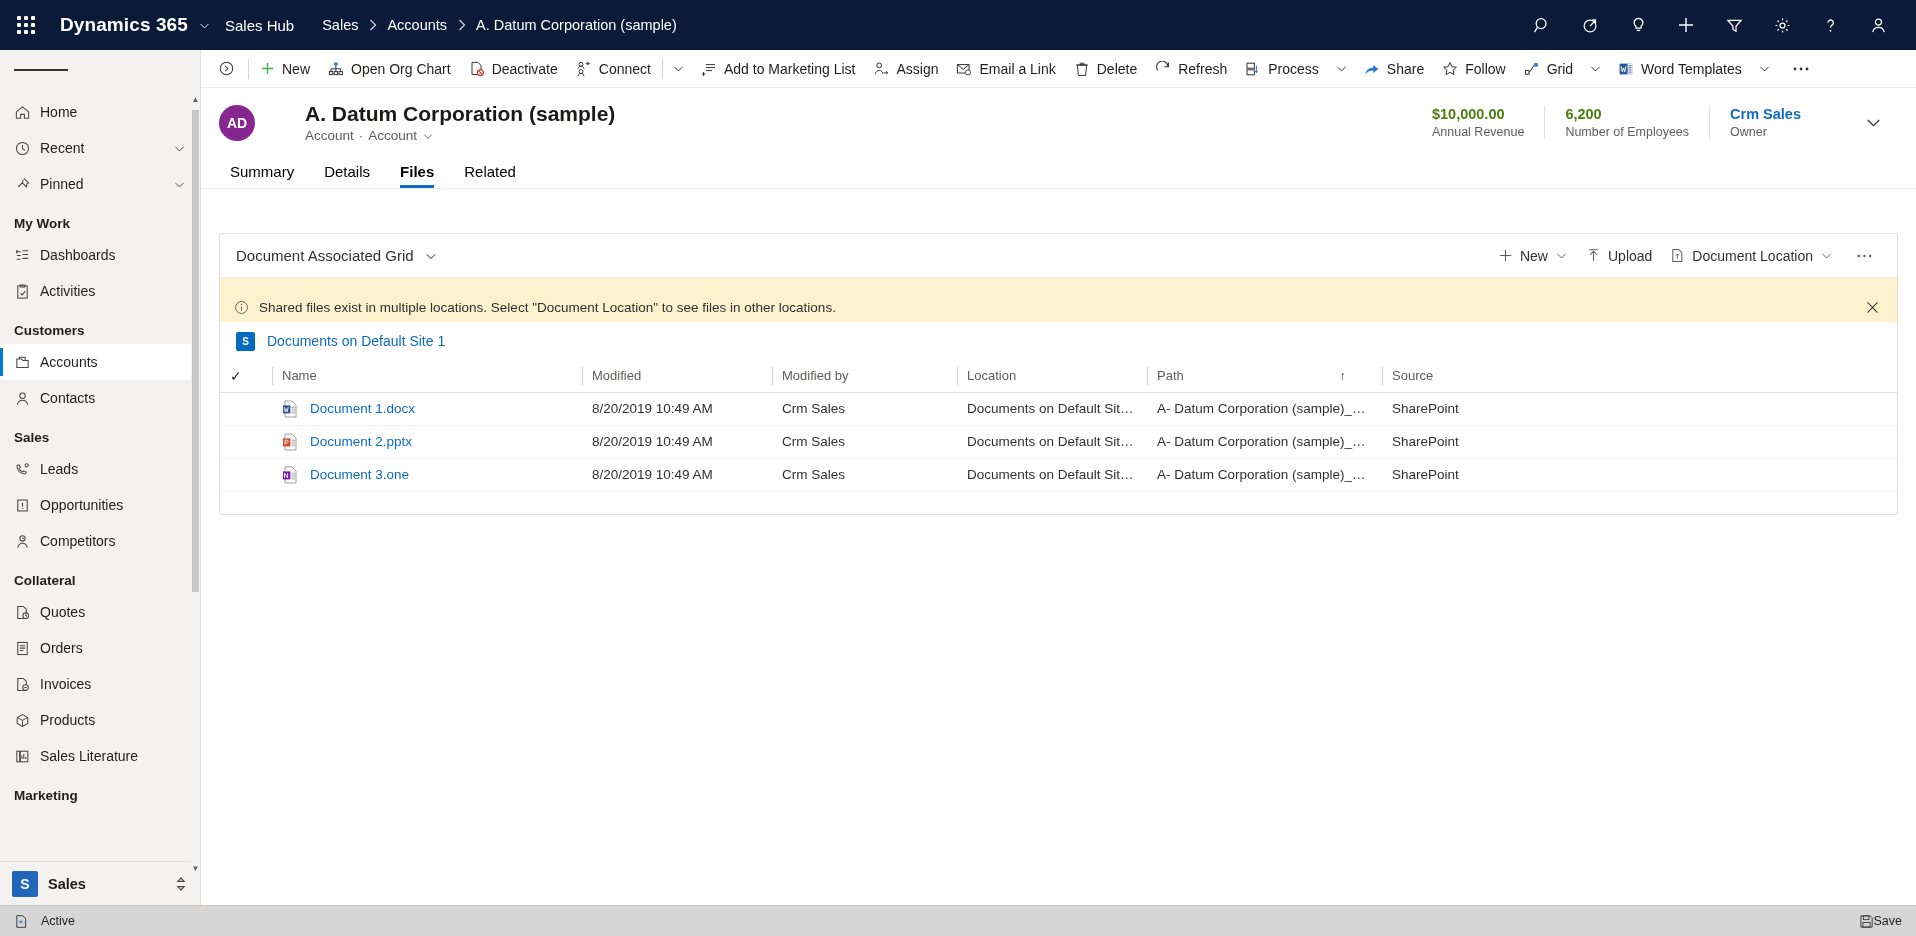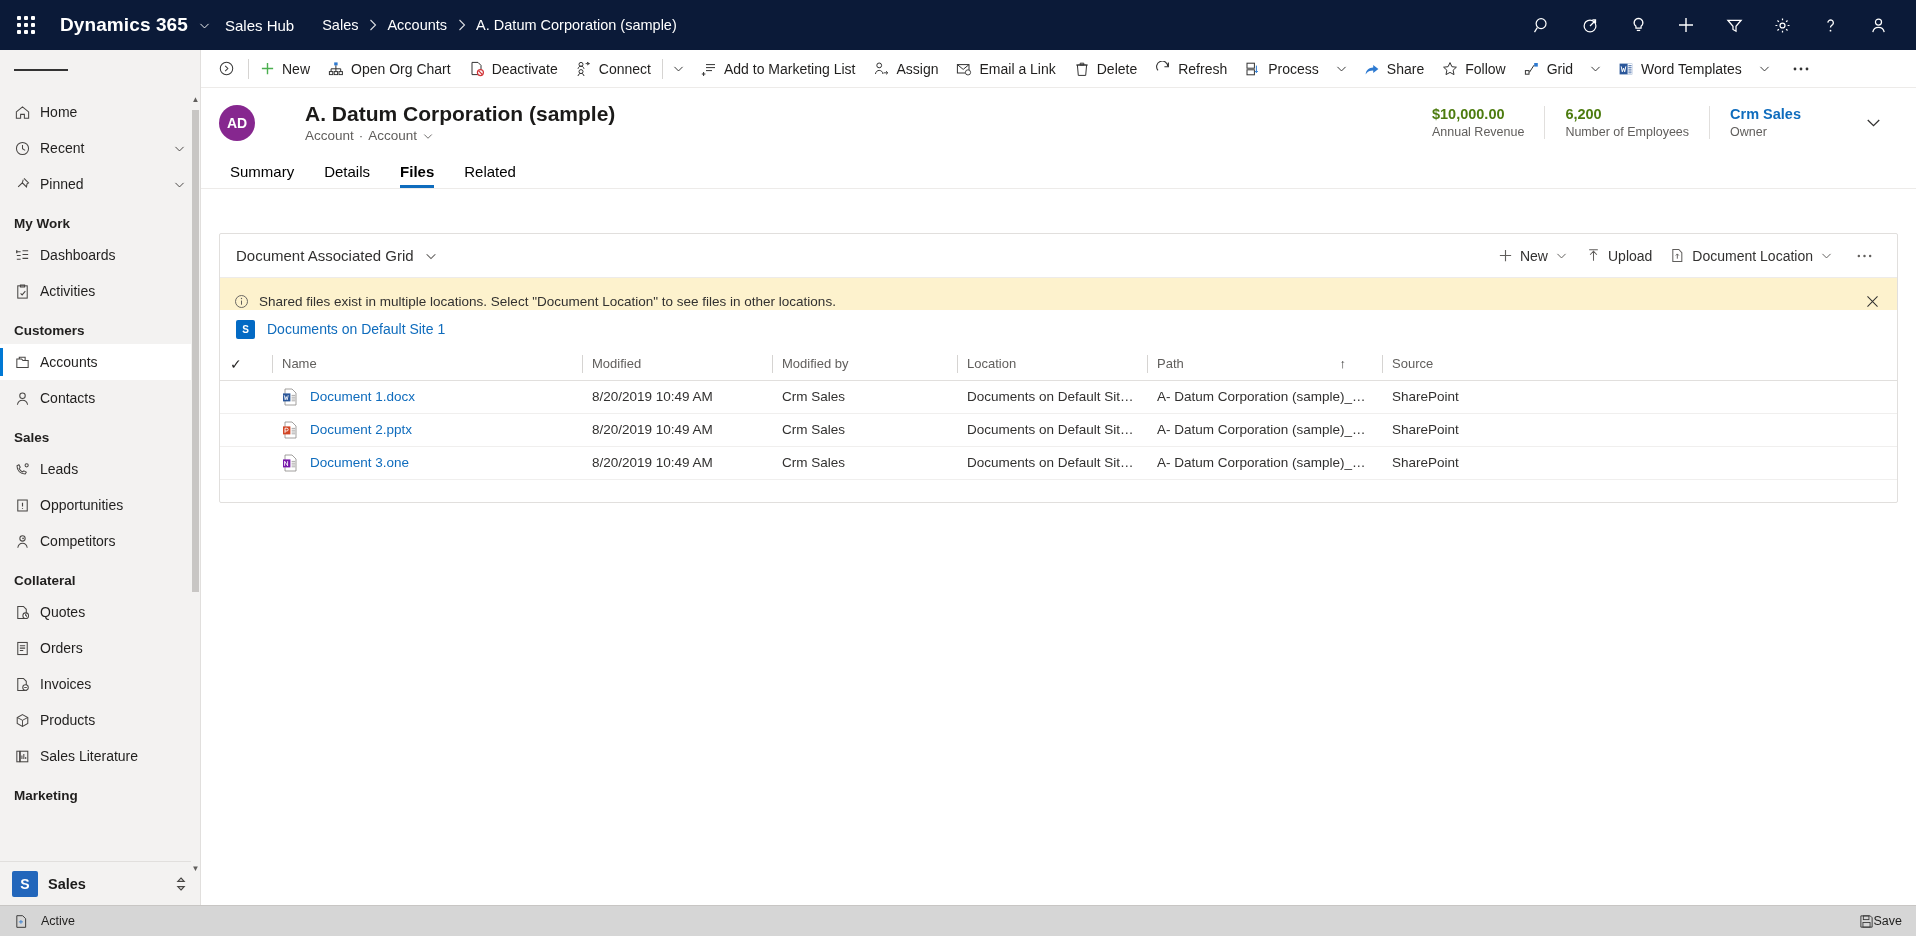--- a/index.html
+++ b/index.html
@@ -152,21 +152,21 @@
   .panelhdr .tcaret { padding: 0 10px; display: flex; align-items: center; cursor: pointer; }
   .panelcmds { margin-left: auto; display: flex; align-items: center; }
   .pcmd {
     display: flex; align-items: center; height: 34px; padding: 0 9px;
     font-size: 14px; color: #323130; cursor: pointer; gap: 7px;
   }
 
   
   .notif {
     background: #fdf2cd; display: flex; align-items: center;
-    height: 32px; padding: 15px 12px 0 14px; font-size: 13.5px; color: #323130;
+    height: 44px; padding: 15px 12px 0 14px; font-size: 13.5px; color: #323130;
   }
   .notif .msg { margin-left: 10px; flex: 1 1 auto; }
   .notif .x { cursor: pointer; padding: 0 6px; display: flex; align-items: center; }
 
   
   .locrow { display: flex; align-items: center; height: 38px; padding: 0 16px; gap: 12px; }
   .spicon {
     width: 19px; height: 19px; background: #036ac4; border-radius: 2px;
     display: flex; align-items: center; justify-content: center;
     color: #fff; font-size: 10px; font-weight: 700;

